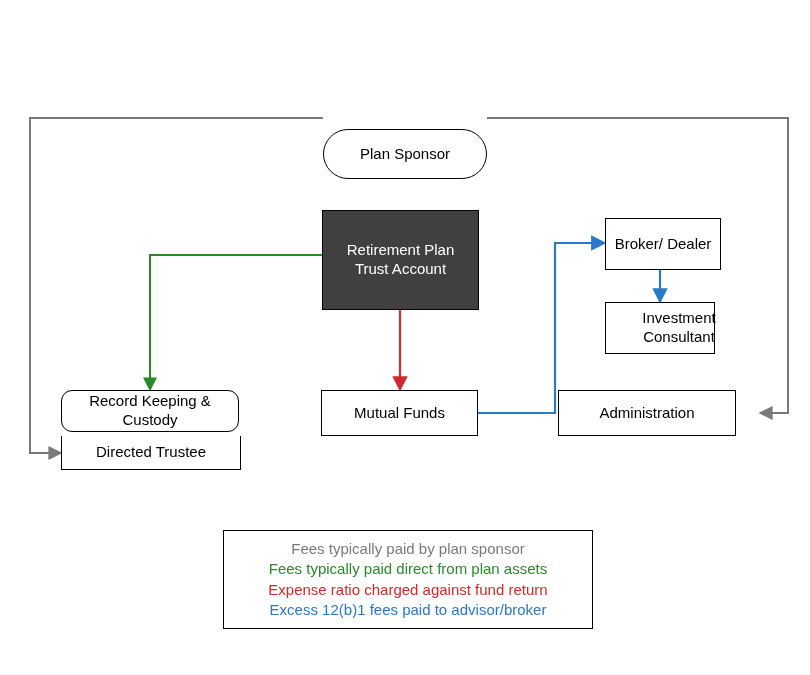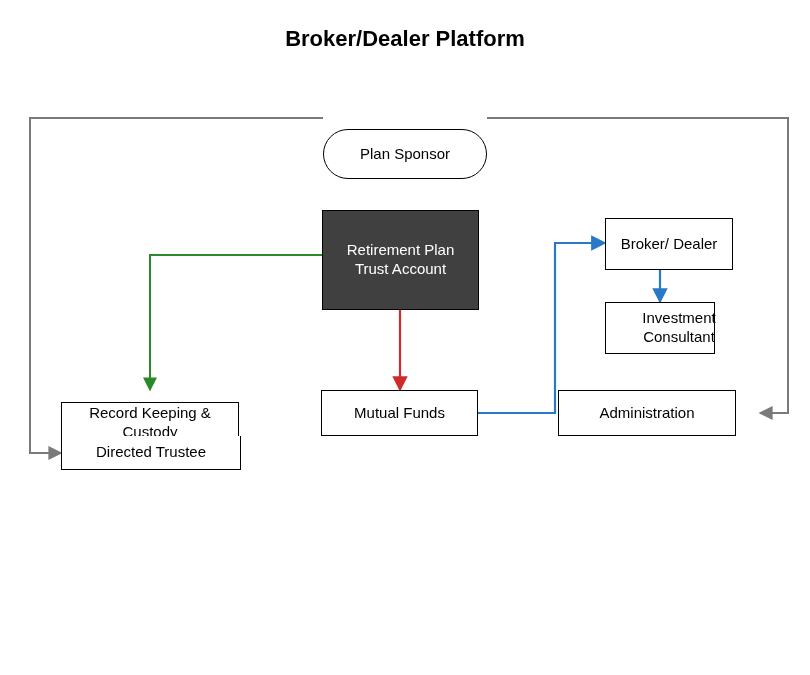--- a/index.html
+++ b/index.html
@@ -60,21 +60,20 @@
     width: 810px;
     height: 675px;
     pointer-events: none;
   }
 </style>
 </head>
 <body>
 
 <div class="canvas">
 
-  <div class="title">Broker/Dealer Platform</div>
 
   <svg>
     <defs>
       <marker id="ah-sponsor" viewBox="0 0 10 10" refX="9" refY="5" markerWidth="7" markerHeight="7" orient="auto-start-reverse">
         <path d="M0,0 L10,5 L0,10 Z" fill="#7a7a7a"></path>
       </marker>
       <marker id="ah-assets" viewBox="0 0 10 10" refX="9" refY="5" markerWidth="7" markerHeight="7" orient="auto-start-reverse">
         <path d="M0,0 L10,5 L0,10 Z" fill="#2a8a2a"></path>
       </marker>
       <marker id="ah-expense" viewBox="0 0 10 10" refX="9" refY="5" markerWidth="7" markerHeight="7" orient="auto-start-reverse">
@@ -95,26 +94,32 @@
 
     <path d="M 478 413 L 555 413 L 555 243 L 605 243" fill="none" stroke="#2a78c8" stroke-width="2.2" marker-end="url(#ah-12b1)"></path>
 
     <path d="M 660 270 L 660 302" fill="none" stroke="#2a78c8" stroke-width="2.2" marker-end="url(#ah-12b1)"></path>
   </svg>
 
   <div class="box pill" style="left:323px; top:93px; width:164px; height:50px;margin-top:36px;">Plan Sponsor</div>
 
   <div class="box grey" style="left:322px; top:210px; width:157px; height:100px; font-size:15px;">Retirement Plan Trust Account</div>
 
-  <div class="box" style="left:605px; top:218px; width:128px; height:52px;">Broker/ Dealer</div>
+  <div class="box" style="left:605px; top:218px; width:116px; height:52px;">Broker/ Dealer</div>
 
   <div class="box" style="left:605px; top:302px; width:110px; height:52px;padding-left:44px;">Investment Consultant</div>
 
-  <div class="box" style="left:61px; top:402px; width:178px; height:42px;">Record Keeping &amp; Custody</div>
+  <div class="box" style="left:61px; top:390px; width:178px; height:42px;border-radius:11px;">Record Keeping &amp; Custody</div>
 
   <div class="box" style="left:61px; top:436px; width:180px; height:34px; border-top:none;">Directed Trustee</div>
 
   <div class="box" style="left:321px; top:390px; width:157px; height:46px;">Mutual Funds</div>
 
   <div class="box" style="left:558px; top:390px; width:178px; height:46px;">Administration</div>
 
+  <div class="legend" style="left:223px; top:530px; width:370px;">
+    <div style="color: rgb(122, 122, 122);">Fees typically paid by plan sponsor</div>
+    <div style="color: rgb(42, 138, 42);">Fees typically paid direct from plan assets</div>
+    <div style="color: rgb(208, 42, 42);">Expense ratio charged against fund return</div>
+    <div style="color: rgb(42, 120, 200);">Excess 12(b)1 fees paid to advisor/broker</div>
+  </div>
 
 </div>
 
 </body></html>

